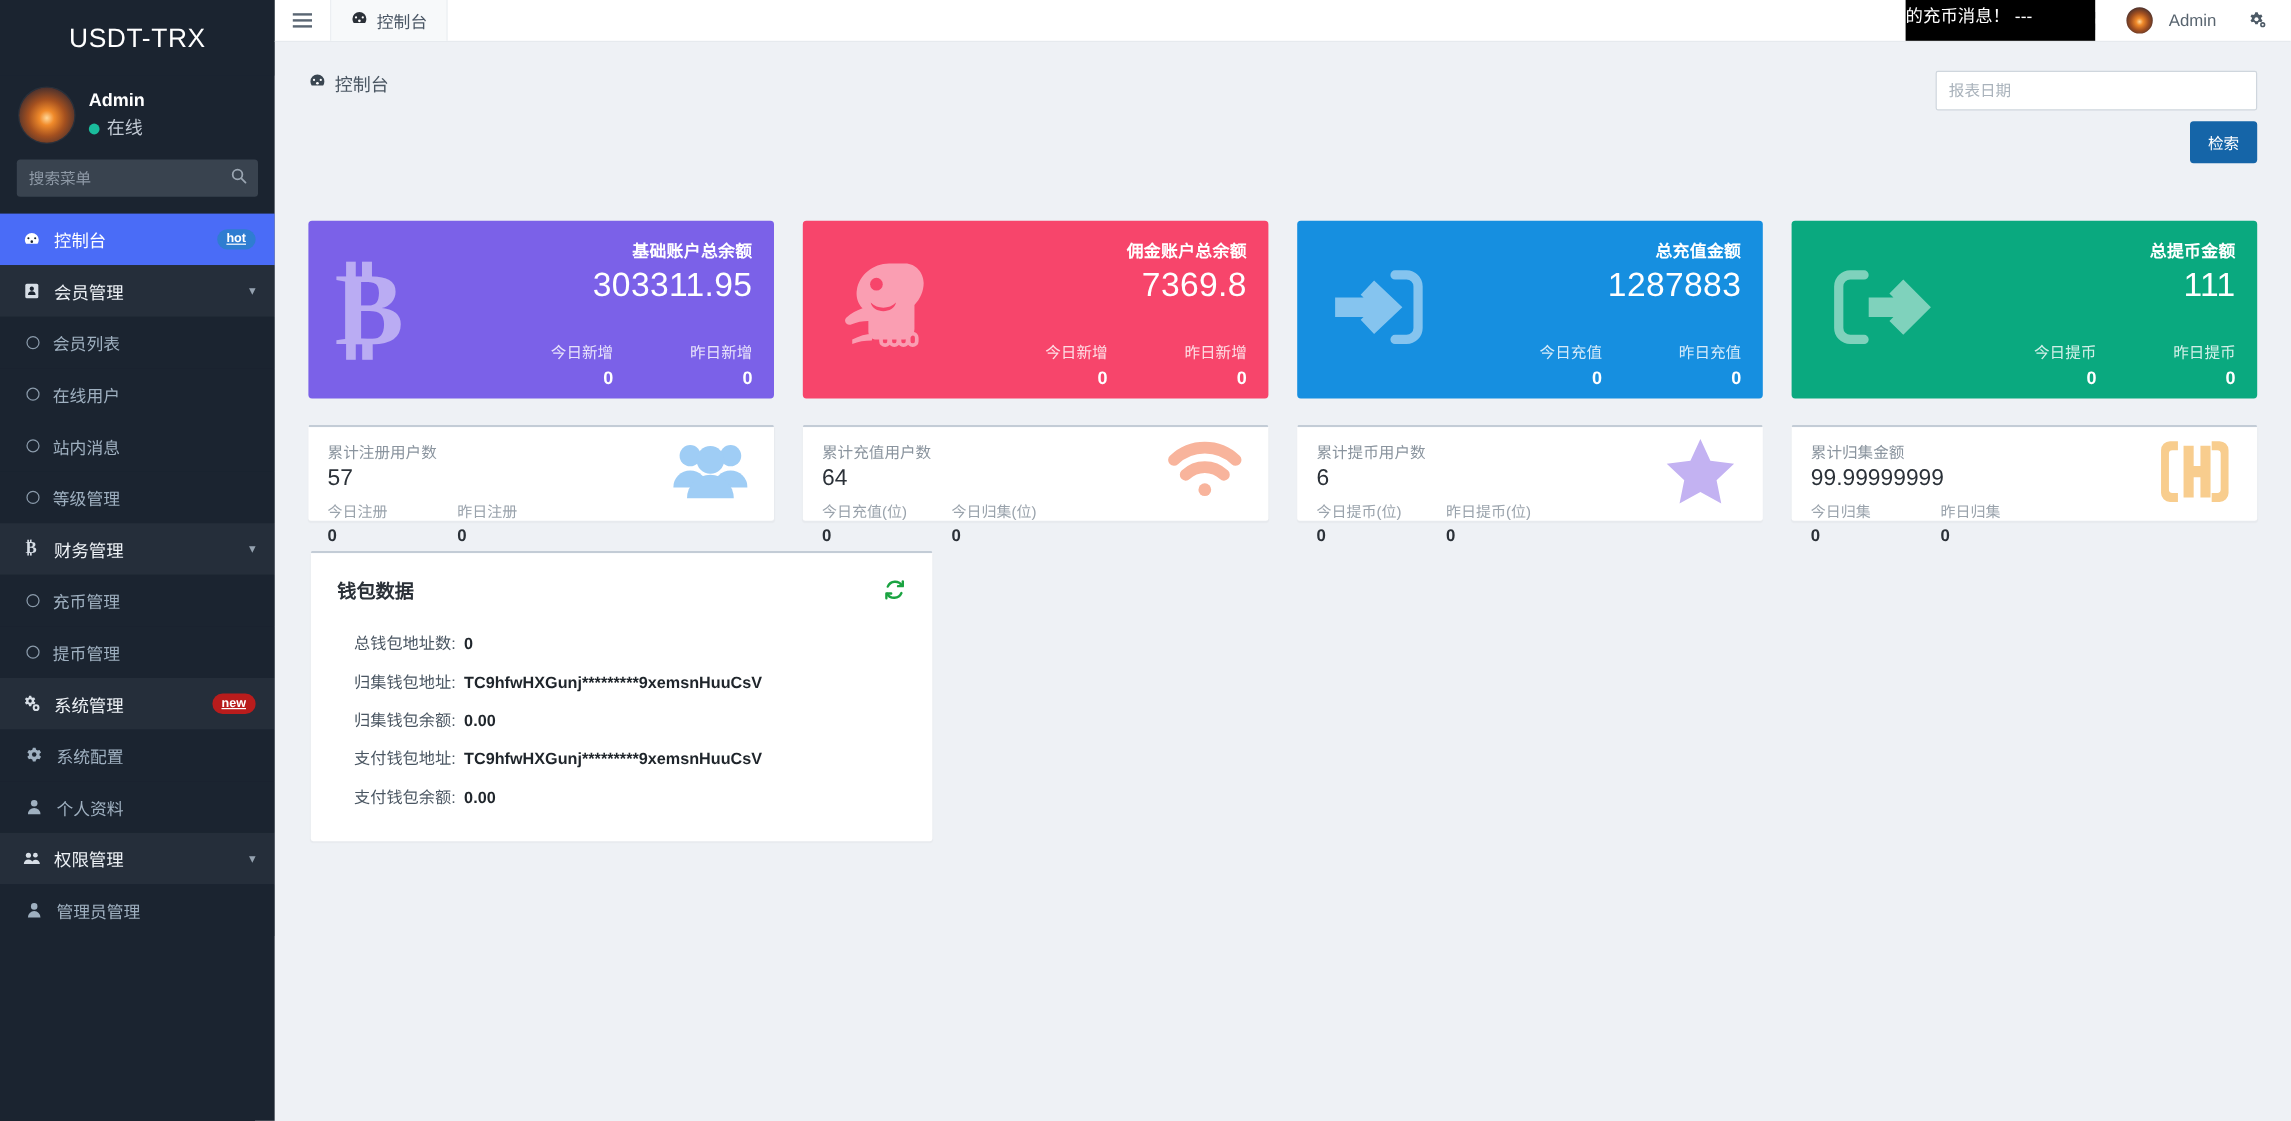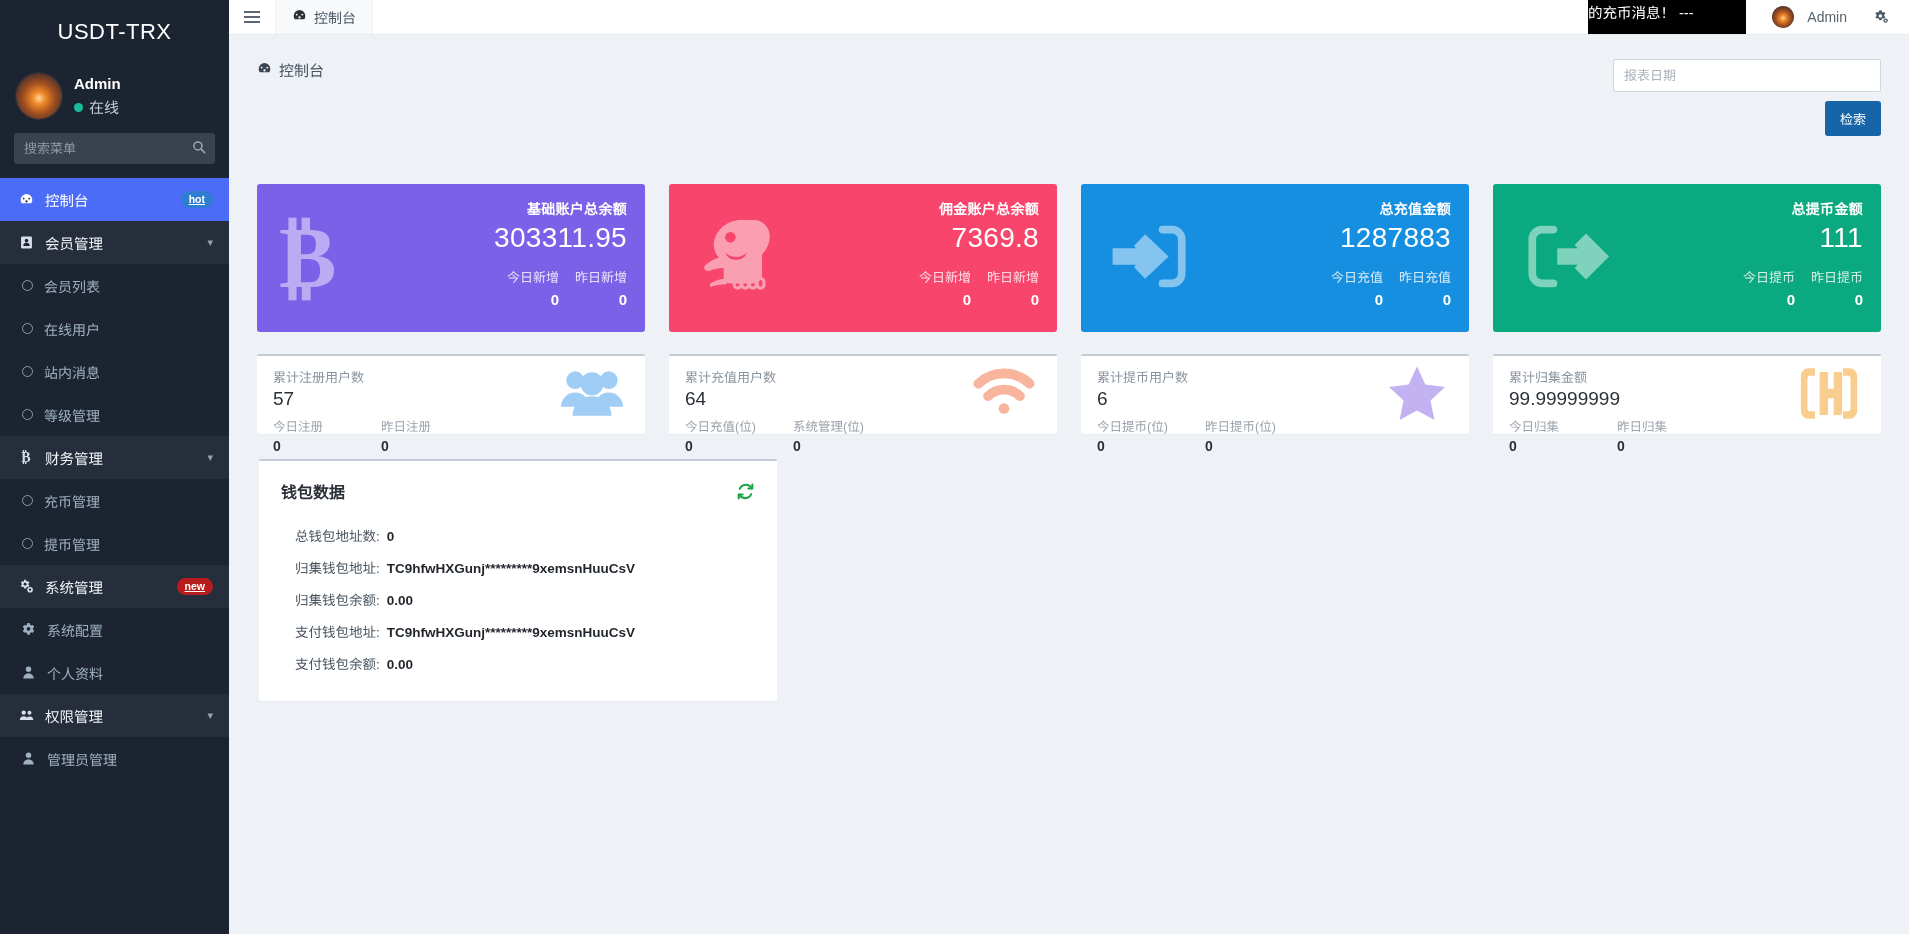--- a/index.html
+++ b/index.html
@@ -225,22 +225,22 @@
   }
   .ccard .c-title {
     text-align: right; font-size: 14px; font-weight: 700;
     letter-spacing: .3px;
   }
   .ccard .c-value {
     text-align: right; font-size: 28px; font-weight: 400;
     margin-top: 4px; letter-spacing: .3px;
   }
   .ccard .c-foot {
-    position: absolute; right: 18px; bottom: 24px;
-    display: flex;  align-items: flex-end;
+    position: absolute; right: 18px; bottom: 8px;
+    display: flex; gap: 48px; align-items: flex-end;
   }
   .ccard .c-foot .fcell { text-align: right; min-width: 68px; }
   .ccard .c-foot .flabel { font-size: 13px; opacity: .82; }
   .ccard .c-foot .fval { font-size: 15px; font-weight: 700; margin-top: 5px; }
 
   .wcard {
     flex: 1 1 0;
     height: 80px;
     background: #ffffff;
     border-top: 2px solid #c3ccd6;
@@ -615,21 +615,21 @@
       </div>
       <div class="wcard">
     <div class="w-title">累计充值用户数</div>
     <div class="w-value">64</div>
     <div class="w-foot">
       <div class="fcell">
         <div class="flabel">今日充值(位)</div>
         <div class="fval">0</div>
       </div>
       <div class="fcell">
-        <div class="flabel">系统管理(位)</div>
+        <div class="flabel">今日归集(位)</div>
         <div class="fval">0</div>
       </div>
     </div>
     <div class="w-icon"><svg width="62" height="52" viewBox="0 0 70 56" fill="none" stroke="#f8b49c">
         <path d="M6 17a42 42 0 0 1 58 0" stroke-width="11" stroke-linecap="round"></path>
         <path d="M17 31a26 26 0 0 1 36 0" stroke-width="11" stroke-linecap="round"></path>
         <circle cx="35" cy="45" r="6" fill="#f8b49c" stroke="none"></circle>
       </svg></div>
       </div>
       <div class="wcard">

